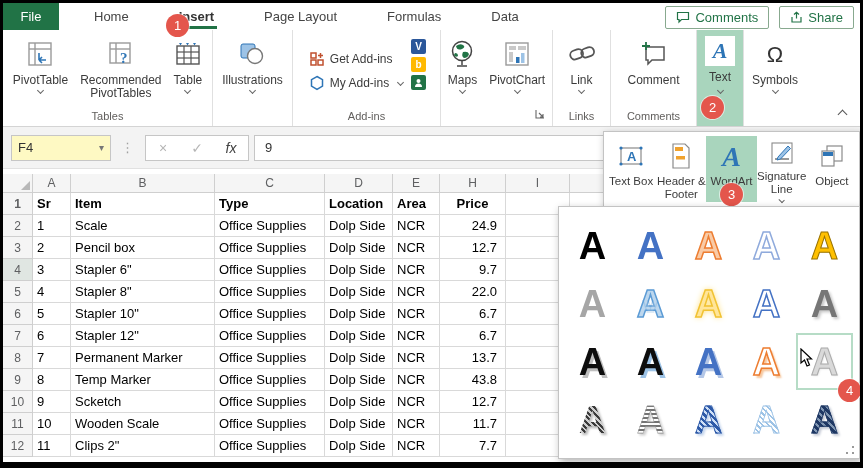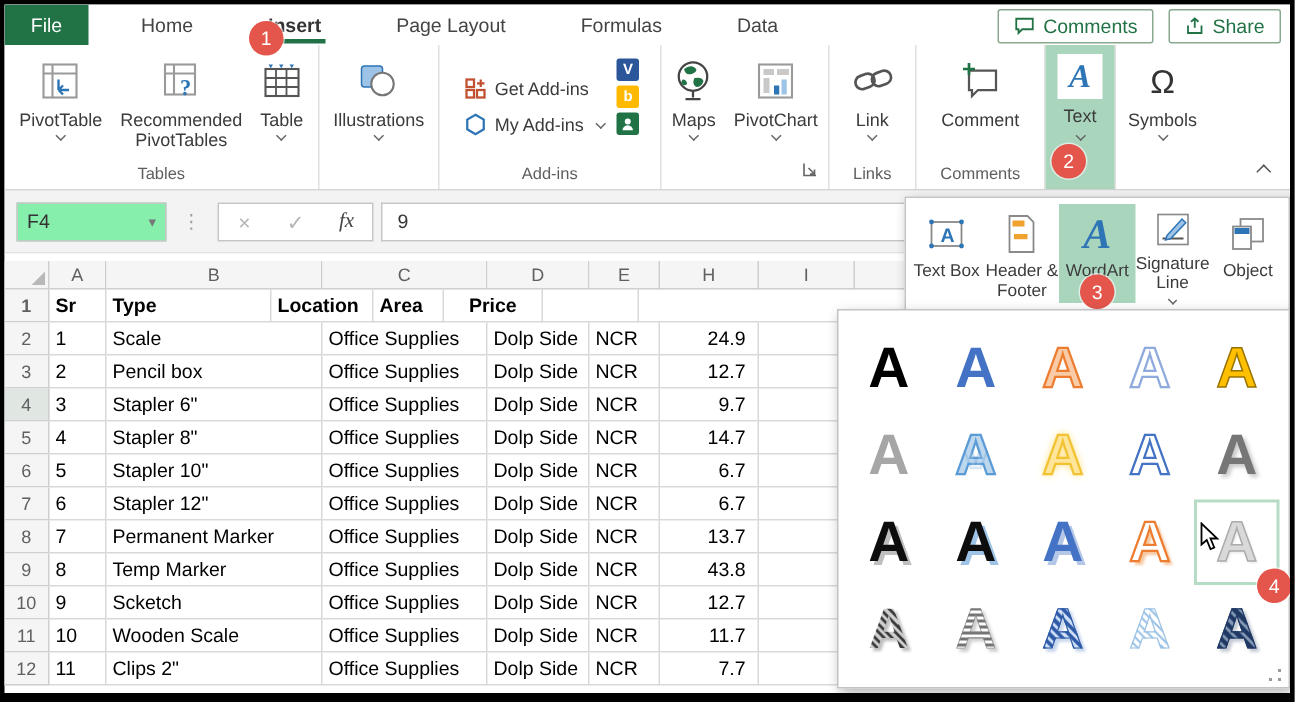--- a/index.html
+++ b/index.html
@@ -31,26 +31,26 @@
   .sq { width:15px; height:15px; display:flex; align-items:center; justify-content:center; font-size:10px; font-weight:bold; color:#fff; border-radius:2px; }
   .text-btn { background:#a9d5bd; border-right:1px solid #e0e0e0; display:flex; flex-direction:column; align-items:center; padding:4px 8px 0 8px; font-size:12px; color:#3b3b3b; position:relative; }
   .text-btn .ic { background:#fff; width:30px; height:30px; display:flex; align-items:center; justify-content:center; margin:2px 0 4px 0; }
   .script-a { font-family:"Liberation Serif", serif; font-style:italic; color:#2e75b6; font-weight:bold; }
   .launcher { position:absolute; right:3px; bottom:3px; }
   .collapse { margin-left:auto; display:flex; align-items:flex-end; padding:0 14px 8px 0; }
   .chev-up { width:7px; height:7px; border-right:1.5px solid #555; border-bottom:1.5px solid #555; transform:rotate(-135deg); }
 
   
   .fbar { height:42px; background:#f3f3f3; display:flex; align-items:center; padding:0 0 0 8px; border-bottom:1px solid #e1e1e1; }
-  .namebox { width:100px; height:26px; background:#86efac; border:1px solid #c6c6c6; display:flex; align-items:center; padding:0 6px; font-size:13px; color:#333; }
+  .namebox { width:100px; height:26px; background:#fef9c3; border:1px solid #c6c6c6; display:flex; align-items:center; padding:0 6px; font-size:13px; color:#333; }
   .namebox .caret { margin-left:auto; color:#777; font-size:10px; }
   .vdots { color:#a0a0a0; font-size:13px; padding:0 10px; letter-spacing:1px; }
   .fbtns { height:26px; background:#fff; border:1px solid #c6c6c6; display:flex; align-items:center; }
   .fbtn { width:34px; text-align:center; font-size:14px; color:#b5b5b5; }
-  .fbtn.fx { color:#444; font-family:Liberation Serif, serif; font-style:italic; font-size:14px; }
+  .fbtn.fx { color:#444; font-family:Liberation Sans, sans-serif; font-style:italic; font-size:14px; }
   .finput { flex:1; height:26px; background:#fff; border:1px solid #c6c6c6; border-right:none; margin-left:5px; display:flex; align-items:center; padding:0 10px; font-size:13px; color:#333; }
 
   
   .grid { background:#fff; padding-top:5px; font-size:13px; }
   .g-row { display:flex; height:22px; }
   .g-row.colhead { height:19px; }
   .gc { border-right:1px solid #d9d9d9; border-bottom:1px solid #d9d9d9; display:flex; align-items:center; padding:0 4px; overflow:hidden; white-space:nowrap; color:#000; }
   .colhead .gc { background:#f5f5f5; border-color:#cfcfcf; color:#5f6062; font-size:12px; justify-content:center; padding:0; }
   .c-rh { width:30px; background:#f5f5f5; border-color:#cfcfcf !important; color:#5f6062; font-size:12px; justify-content:center; padding:0; }
   .c-rh.sel { background:#e0e6e2; }
@@ -356,20 +356,21 @@
       <div class="gc c-type">C</div>
       <div class="gc c-loc">D</div>
       <div class="gc c-area">E</div>
       <div class="gc c-price">H</div>
       <div class="gc c-i">I</div>
       <div class="gc c-n">N</div>
     </div>
     <div class="g-row head">
       <div class="gc c-rh">1</div>
       <div class="gc c-sr">Sr</div>
+      <div class="gc c-item">Item</div>
       <div class="gc c-type">Type</div>
       <div class="gc c-loc">Location</div>
       <div class="gc c-area">Area</div>
       <div class="gc c-price">Price</div>
       <div class="gc c-i"></div>
       <div class="gc c-n"></div>
     </div>
     <div>
           <div class="g-row">
             <div class="gc c-rh">2</div>
@@ -404,21 +405,21 @@
             <div class="gc c-i"></div>
             <div class="gc c-n"></div>
           </div>
           <div class="g-row">
             <div class="gc c-rh">5</div>
             <div class="gc c-sr">4</div>
             <div class="gc c-item">Stapler 8"</div>
             <div class="gc c-type">Office Supplies</div>
             <div class="gc c-loc">Dolp Side</div>
             <div class="gc c-area">NCR</div>
-            <div class="gc c-price num">14.7</div>
+            <div class="gc c-price num">22.0</div>
             <div class="gc c-i"></div>
             <div class="gc c-n"></div>
           </div>
           <div class="g-row">
             <div class="gc c-rh">6</div>
             <div class="gc c-sr">5</div>
             <div class="gc c-item">Stapler 10"</div>
             <div class="gc c-type">Office Supplies</div>
             <div class="gc c-loc">Dolp Side</div>
             <div class="gc c-area">NCR</div>

